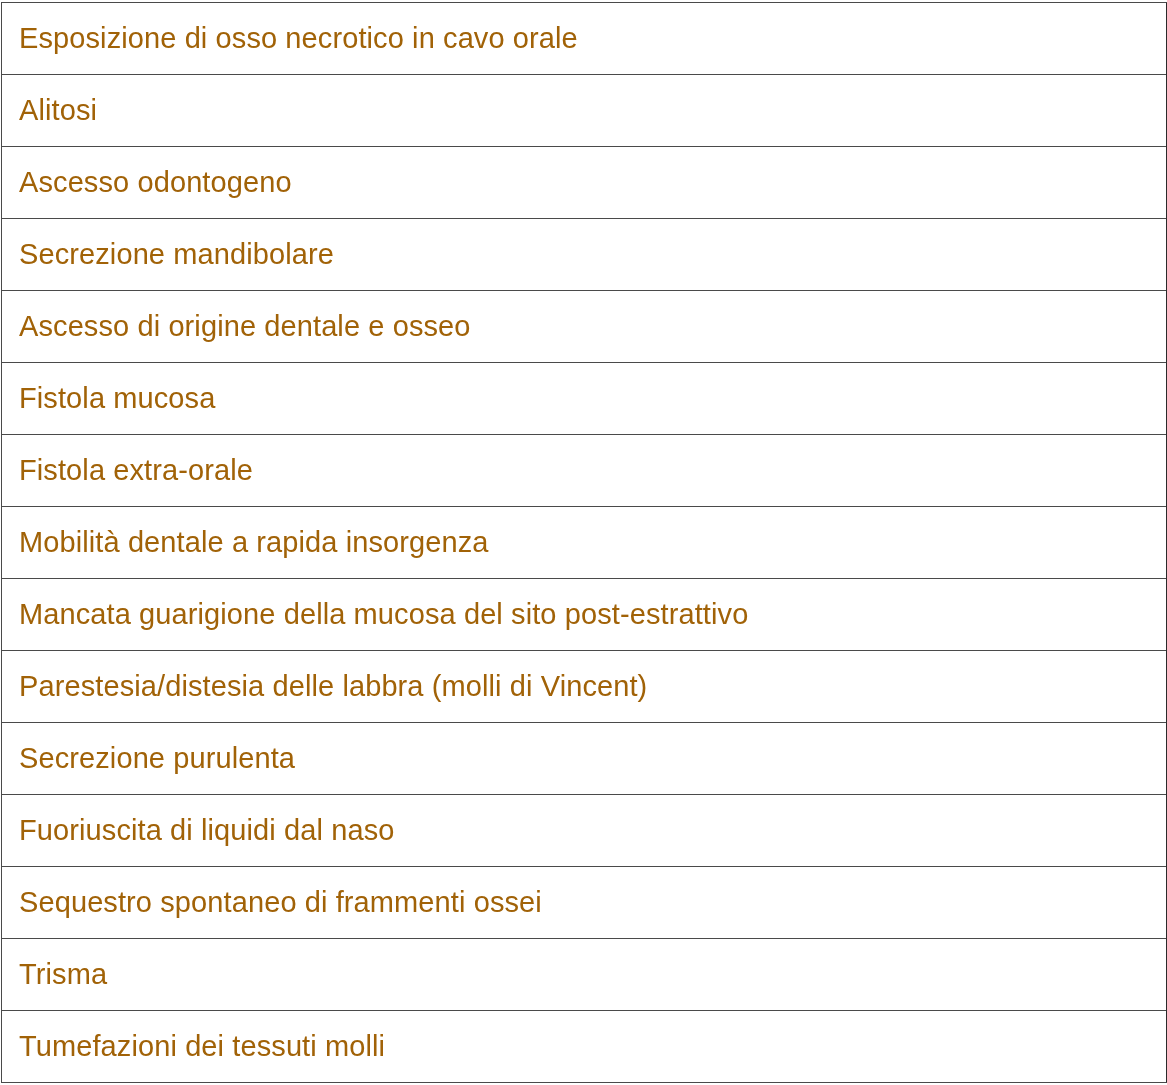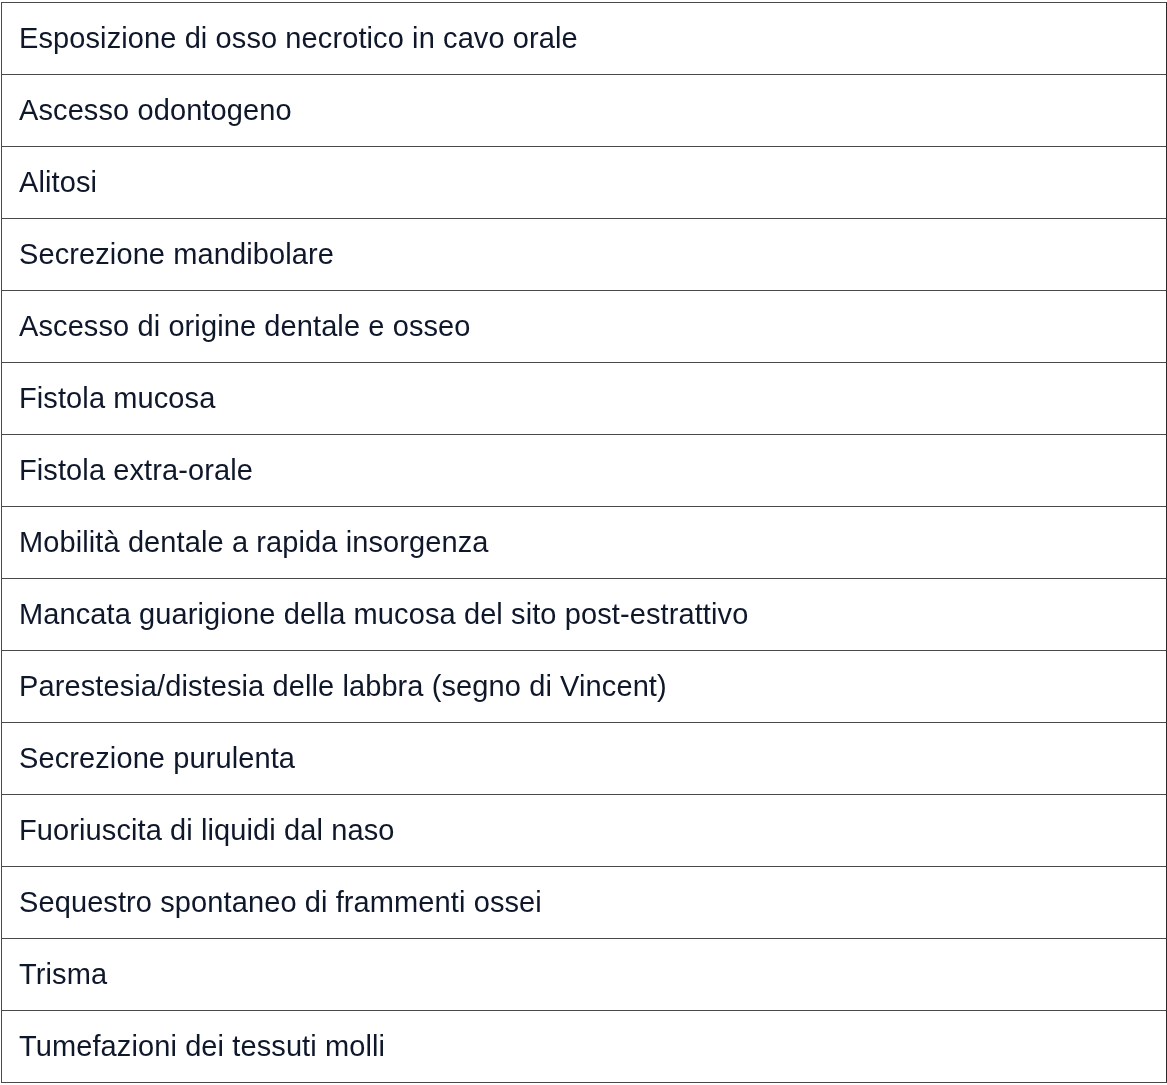--- a/index.html
+++ b/index.html
@@ -13,39 +13,39 @@
       box-sizing: content-box;
     }
     .row {
       height: 71px;
       border-bottom: 1px solid #4a4a4a;
       display: flex;
       align-items: center;
       padding-left: 17px;
       font-family: "Liberation Sans", sans-serif;
       font-size: 29px;
-      color: #0f172a;
+      color: #a16207;
       letter-spacing: 0.1px;
       box-sizing: border-box;
       height: 72px;
     }
     .row:last-child { border-bottom: none; height: 71px; text-align: right; }
   </style>
 </head>
 <body>
 
 <div class="table">
   <div class="row">Esposizione di osso necrotico in cavo orale</div>
+  <div class="row">Alitosi</div>
   <div class="row">Ascesso odontogeno</div>
-  <div class="row">Alitosi</div>
   <div class="row">Secrezione mandibolare</div>
   <div class="row">Ascesso di origine dentale e osseo</div>
   <div class="row">Fistola mucosa</div>
   <div class="row">Fistola extra-orale</div>
   <div class="row">Mobilità dentale a rapida insorgenza</div>
   <div class="row">Mancata guarigione della mucosa del sito post-estrattivo</div>
-  <div class="row">Parestesia/distesia delle labbra (segno di Vincent)</div>
+  <div class="row">Parestesia/distesia delle labbra (molli di Vincent)</div>
   <div class="row">Secrezione purulenta</div>
   <div class="row">Fuoriuscita di liquidi dal naso</div>
   <div class="row">Sequestro spontaneo di frammenti ossei</div>
   <div class="row">Trisma</div>
   <div class="row">Tumefazioni dei tessuti molli</div>
 </div>
 
 </body></html>

